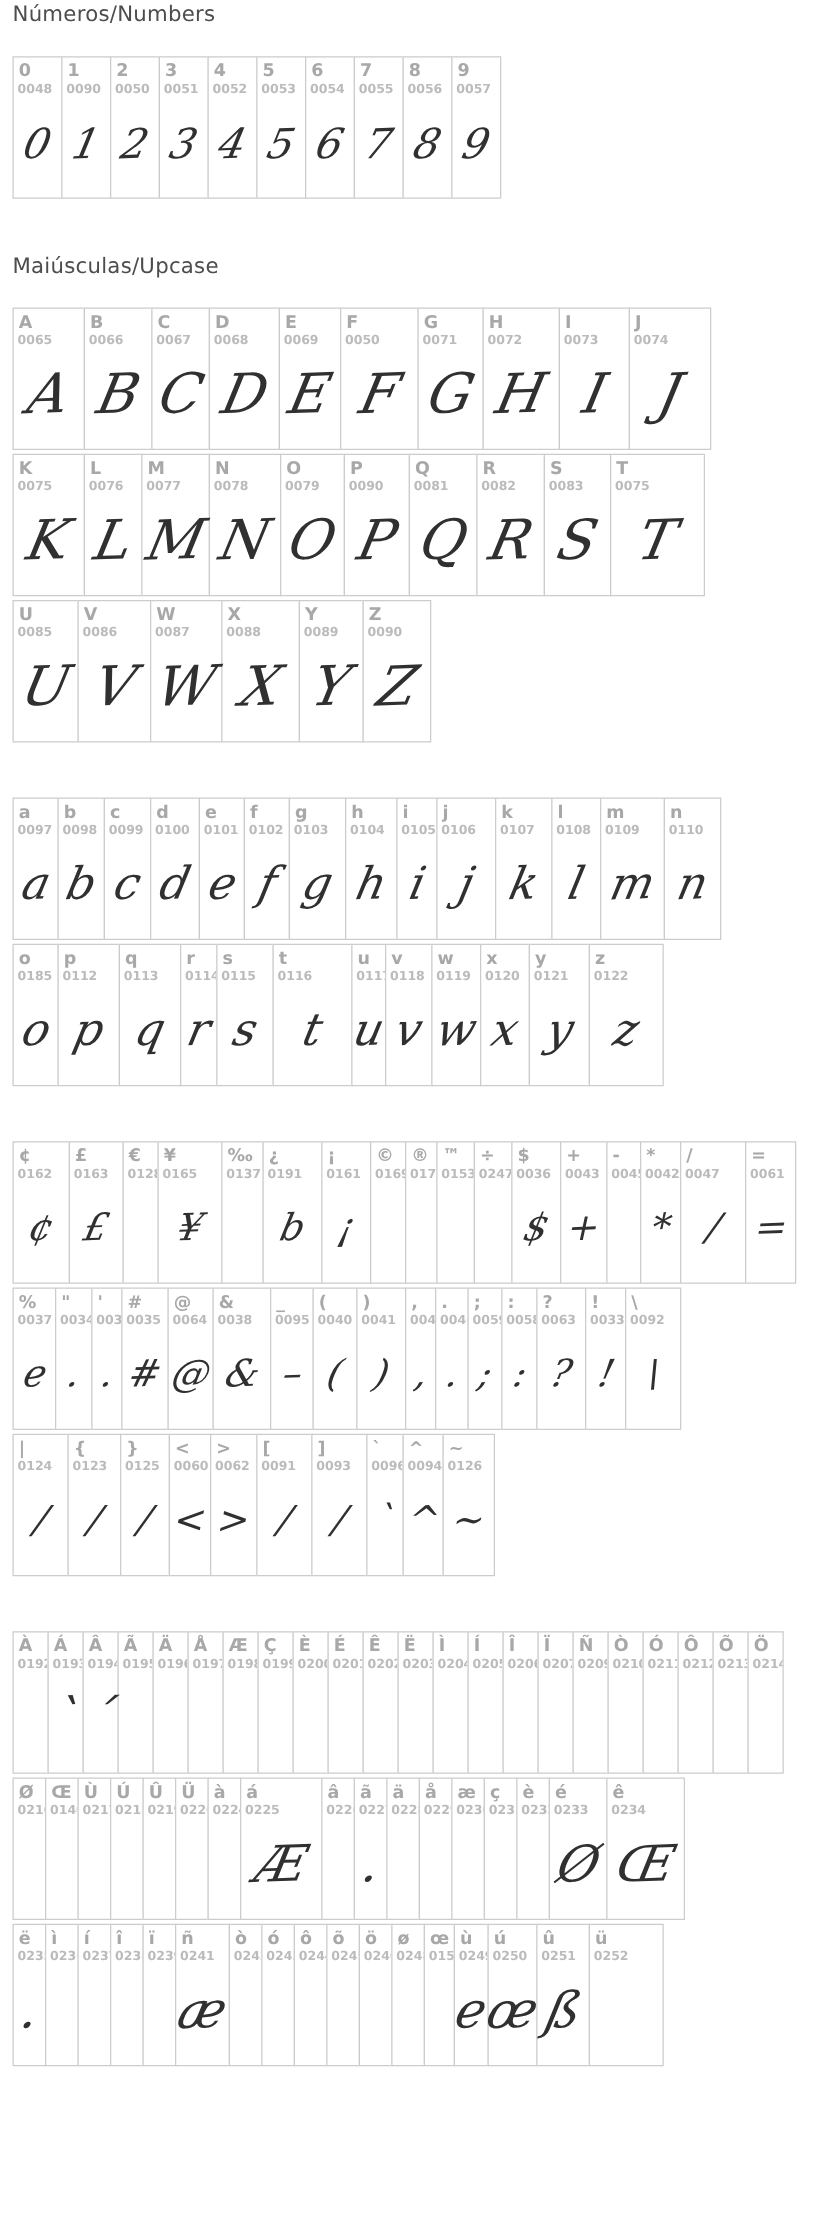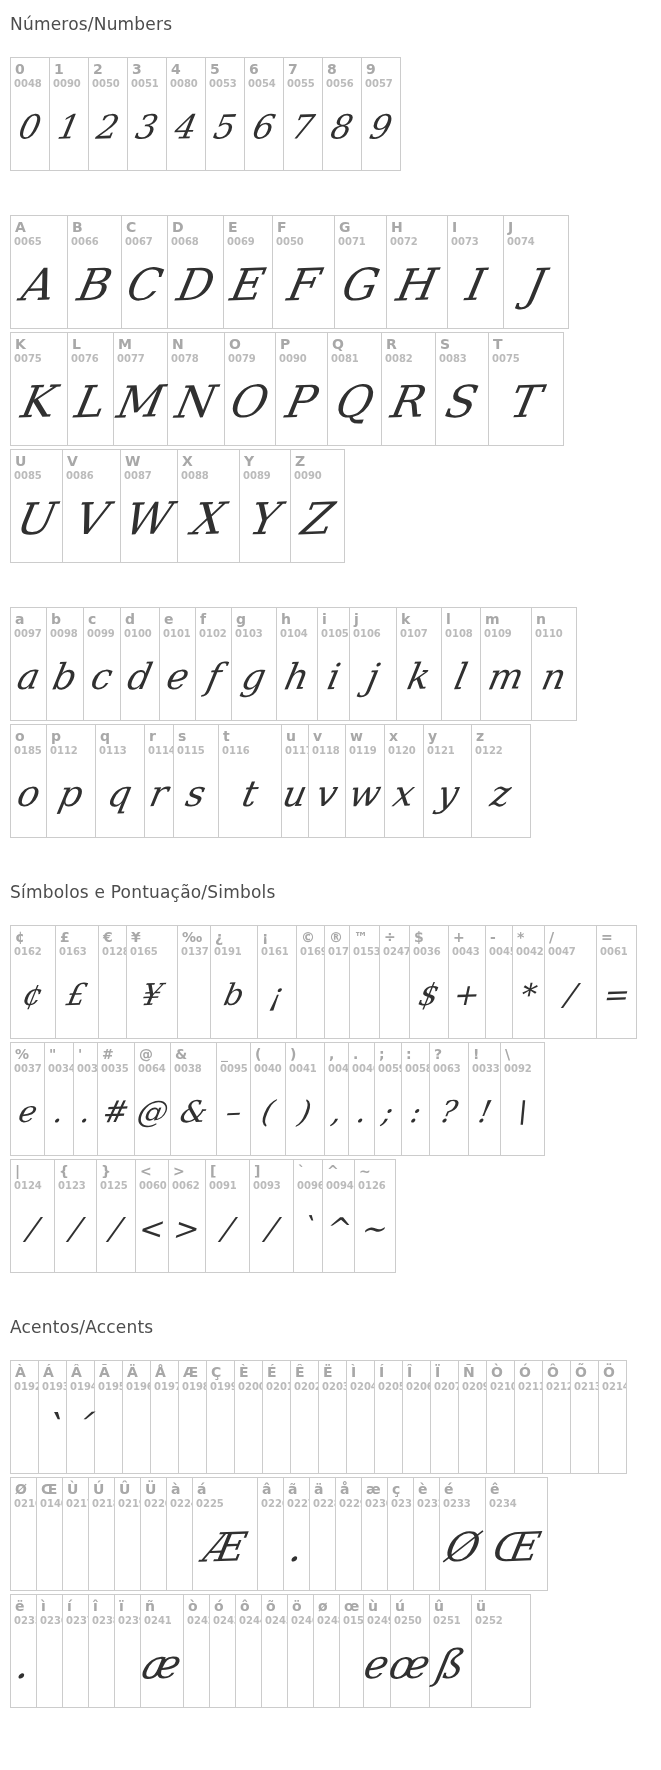--- a/index.html
+++ b/index.html
@@ -2,21 +2,21 @@
 <html><head>
 <meta charset="utf-8">
 <style>
   html,body{margin:0;padding:0;background:#ffffff;}
   body{
     width:661px;height:1770px;overflow:hidden;
     font-family:"DejaVu Sans","Liberation Sans",sans-serif;
     -webkit-font-smoothing:antialiased;
   }
   .section{margin-top:44px;}
-  .section:first-of-type{margin-top:14px;}
+  .section:first-of-type{margin-top:2px;}
   .section-title{
     font-size:17px;font-weight:400;color:#4d4d4d;
     margin:0 0 23px 10px;letter-spacing:.2px;
   }
   .rows{display:block;}
   .row{display:flex;margin-left:10px;}
   .row + .row{margin-top:3px;}
   .cell{
     box-sizing:border-box;flex:none;position:relative;
     height:114px;background:#ffffff;
@@ -68,21 +68,21 @@
             <span class="code">0050</span>
             <span class="glyph">2</span>
           </div>
           <div class="cell" style="width: 40px;">
             <span class="char">3</span>
             <span class="code">0051</span>
             <span class="glyph">3</span>
           </div>
           <div class="cell" style="width: 40px;">
             <span class="char">4</span>
-            <span class="code">0080</span>
+            <span class="code">0052</span>
             <span class="glyph">4</span>
           </div>
           <div class="cell" style="width: 40px;">
             <span class="char">5</span>
             <span class="code">0053</span>
             <span class="glyph">5</span>
           </div>
           <div class="cell" style="width: 40px;">
             <span class="char">6</span>
             <span class="code">0054</span>
@@ -101,20 +101,21 @@
           <div class="cell" style="width: 40px;">
             <span class="char">9</span>
             <span class="code">0057</span>
             <span class="glyph">9</span>
           </div>
         </div>
       </div>
   </section>
 
   <section class="section sec-upcase">
+    <h2 class="section-title">Maiúsculas/Upcase</h2>
     <div class="rows">
         <div class="row">
           <div class="cell" style="width: 58px;">
             <span class="char">A</span>
             <span class="code">0065</span>
             <span class="glyph">A</span>
           </div>
           <div class="cell" style="width: 55px;">
             <span class="char">B</span>
             <span class="code">0066</span>
@@ -381,21 +382,20 @@
           <div class="cell" style="width: 60px;">
             <span class="char">z</span>
             <span class="code">0122</span>
             <span class="glyph">z</span>
           </div>
         </div>
       </div>
   </section>
 
   <section class="section sec-symbols">
-    <h2 class="section-title">Símbolos e Pontuação/Simbols</h2>
     <div class="rows">
         <div class="row">
           <div class="cell" style="width: 46px;">
             <span class="char">¢</span>
             <span class="code">0162</span>
             <span class="glyph">¢</span>
           </div>
           <div class="cell" style="width: 44px;">
             <span class="char">£</span>
             <span class="code">0163</span>
@@ -601,21 +601,20 @@
           <div class="cell" style="width: 42px;">
             <span class="char">~</span>
             <span class="code">0126</span>
             <span class="glyph">~</span>
           </div>
         </div>
       </div>
   </section>
 
   <section class="section sec-accents">
-    <h2 class="section-title">Acentos/Accents</h2>
     <div class="rows">
         <div class="row">
           <div class="cell" style="width: 29px;">
             <span class="char">À</span>
             <span class="code">0192</span>
           </div>
           <div class="cell" style="width: 29px;">
             <span class="char">Á</span>
             <span class="code">0193</span>
             <span class="glyph">`</span>

